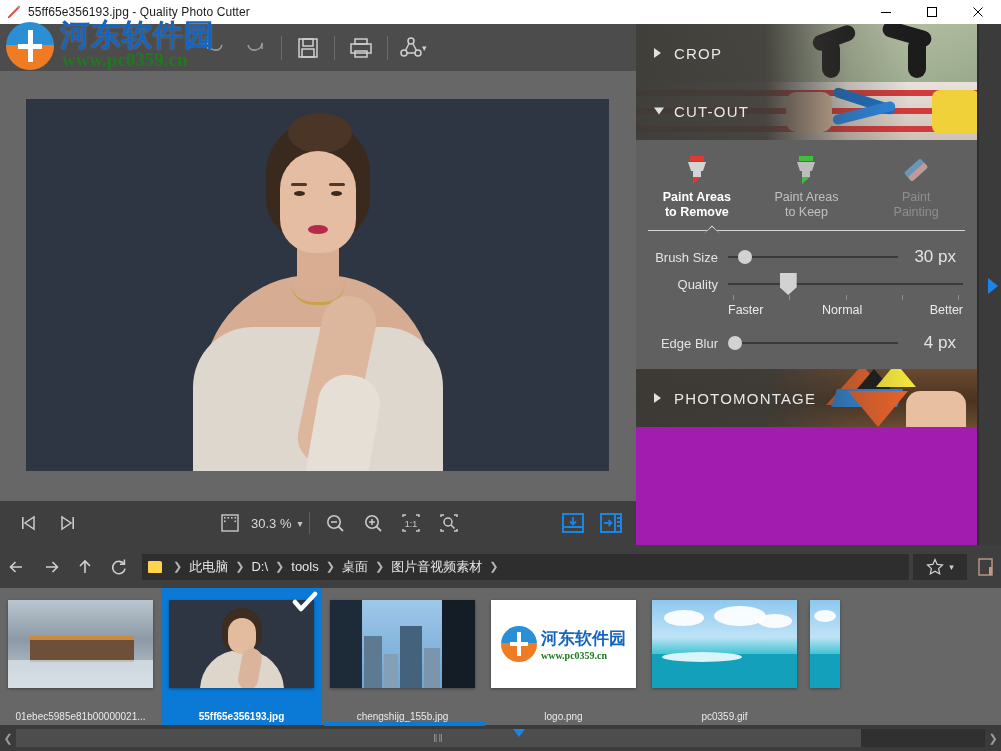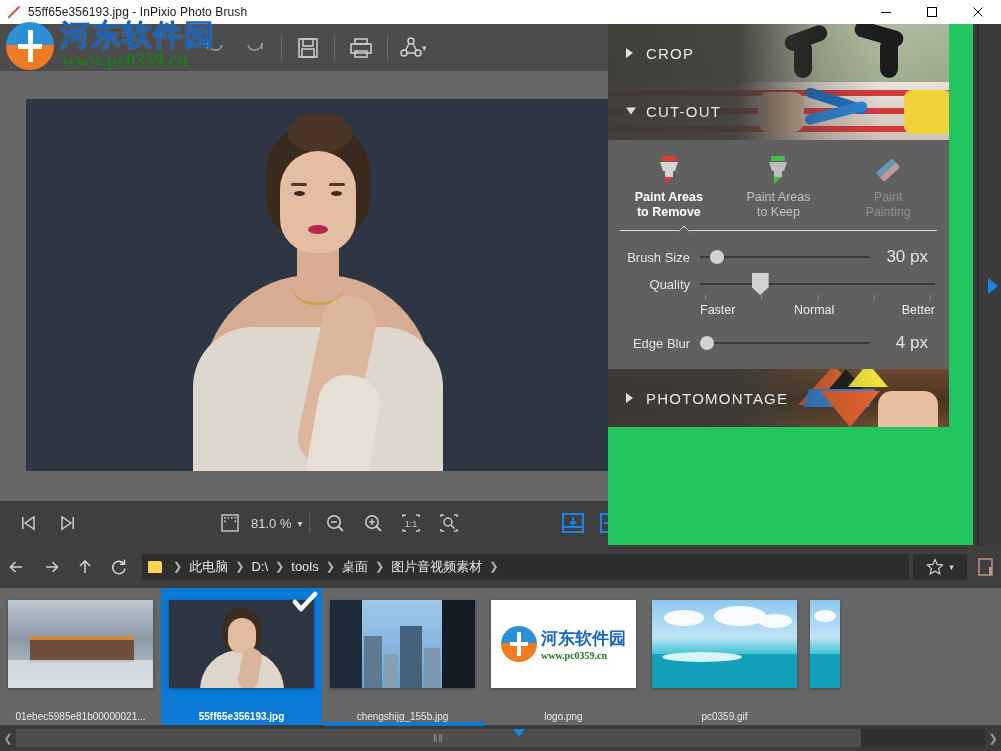--- a/index.html
+++ b/index.html
@@ -144,22 +144,22 @@
   .ct-icon {
     width: 38px; height: 38px; display: flex; align-items: center; justify-content: center;
     color: #14b8a6; flex: none;
   }
   .ct-sep { width: 1px; height: 22px; background: #5e5e5e; margin: 0 6px; flex: none; }
   #zoom-value { color: #d8d8d8; font-size: 13px; margin: 0 2px; }
   .ct-blue { color: #1b84e7; }
 
   
   #right-panel {
-    position: absolute; left: 608px; top: 24px; width: 365px; height: 521px;
-    background: #22c55e;
+    position: absolute; left: 636px; top: 24px; width: 365px; height: 521px;
+    background: #a21caf;
   }
   .section-header {
     position: relative; width: 341px; height: 58px; margin-left: 0;
     background: #4a4640; overflow: hidden; cursor: pointer;
   }
   .sh-label {
     position: absolute; left: 38px; top: 50%; transform: translateY(-50%);
     font-size: 15px; color: #e8e8e8; letter-spacing: 1.2px; z-index: 3;
   }
   .sh-arrow {
@@ -346,21 +346,21 @@
 <body>
 
 <div id="titlebar">
   <span class="app-icon">
     <svg width="16" height="16" viewBox="0 0 16 16">
       <path d="M2 14 L4.3 13.2 L13.2 4.3 L11.7 2.8 L2.8 11.7 Z" fill="#d9534f"></path>
       <path d="M11.7 2.8 L13.2 4.3 L14.4 3.1 L12.9 1.6 Z" fill="#8a8a8a"></path>
       <path d="M2 14 L2.6 12.4 L3.6 13.4 Z" fill="#3a3a3a"></path>
     </svg>
   </span>
-  <span class="title-text">55ff65e356193.jpg - InPixio Photo Brush</span>
+  <span class="title-text">55ff65e356193.jpg - Quality Photo Cutter</span>
   <div class="win-btns">
     <div class="win-btn">
       <svg width="12" height="12" viewBox="0 0 12 12">
           <rect x="1" y="6" width="10" height="1" fill="#000"></rect>
         </svg>
     </div>
     <div class="win-btn">
       <svg width="12" height="12" viewBox="0 0 12 12">
           <rect x="1.5" y="1.5" width="9" height="9" fill="none" stroke="#000" stroke-width="1"></rect>
         </svg>
@@ -461,21 +461,21 @@
       <g fill="#c9c9c9">
         <rect x="5" y="5" width="1.6" height="1.6"></rect>
           <rect x="8.5" y="5" width="1.6" height="1.6"></rect>
         <rect x="12" y="5" width="1.6" height="1.6"></rect>
           <rect x="15.5" y="5" width="1.6" height="1.6"></rect>
         <rect x="5" y="8.5" width="1.6" height="1.6"></rect>
           <rect x="15.5" y="8.5" width="1.6" height="1.6"></rect>
       </g>
     </svg>
   </div>
-  <span id="zoom-value">81.0 %</span>
+  <span id="zoom-value">30.3 %</span>
   <span style="color:#c6c6c6;font-size:10px;margin-left:4px;cursor:pointer;">▾</span>
   <div class="ct-sep"></div>
   <div class="ct-icon">
     <svg width="24" height="24" viewBox="0 0 24 24">
       <circle cx="11" cy="11" r="6.2" fill="none" stroke="#c9c9c9" stroke-width="1.6"></circle>
       <path d="M15.6 15.6 L20 20" stroke="#c9c9c9" stroke-width="1.8"></path>
       <path d="M8 11 L14 11" stroke="#c9c9c9" stroke-width="1.6"></path>
     </svg>
   </div>
   <div class="ct-icon">

